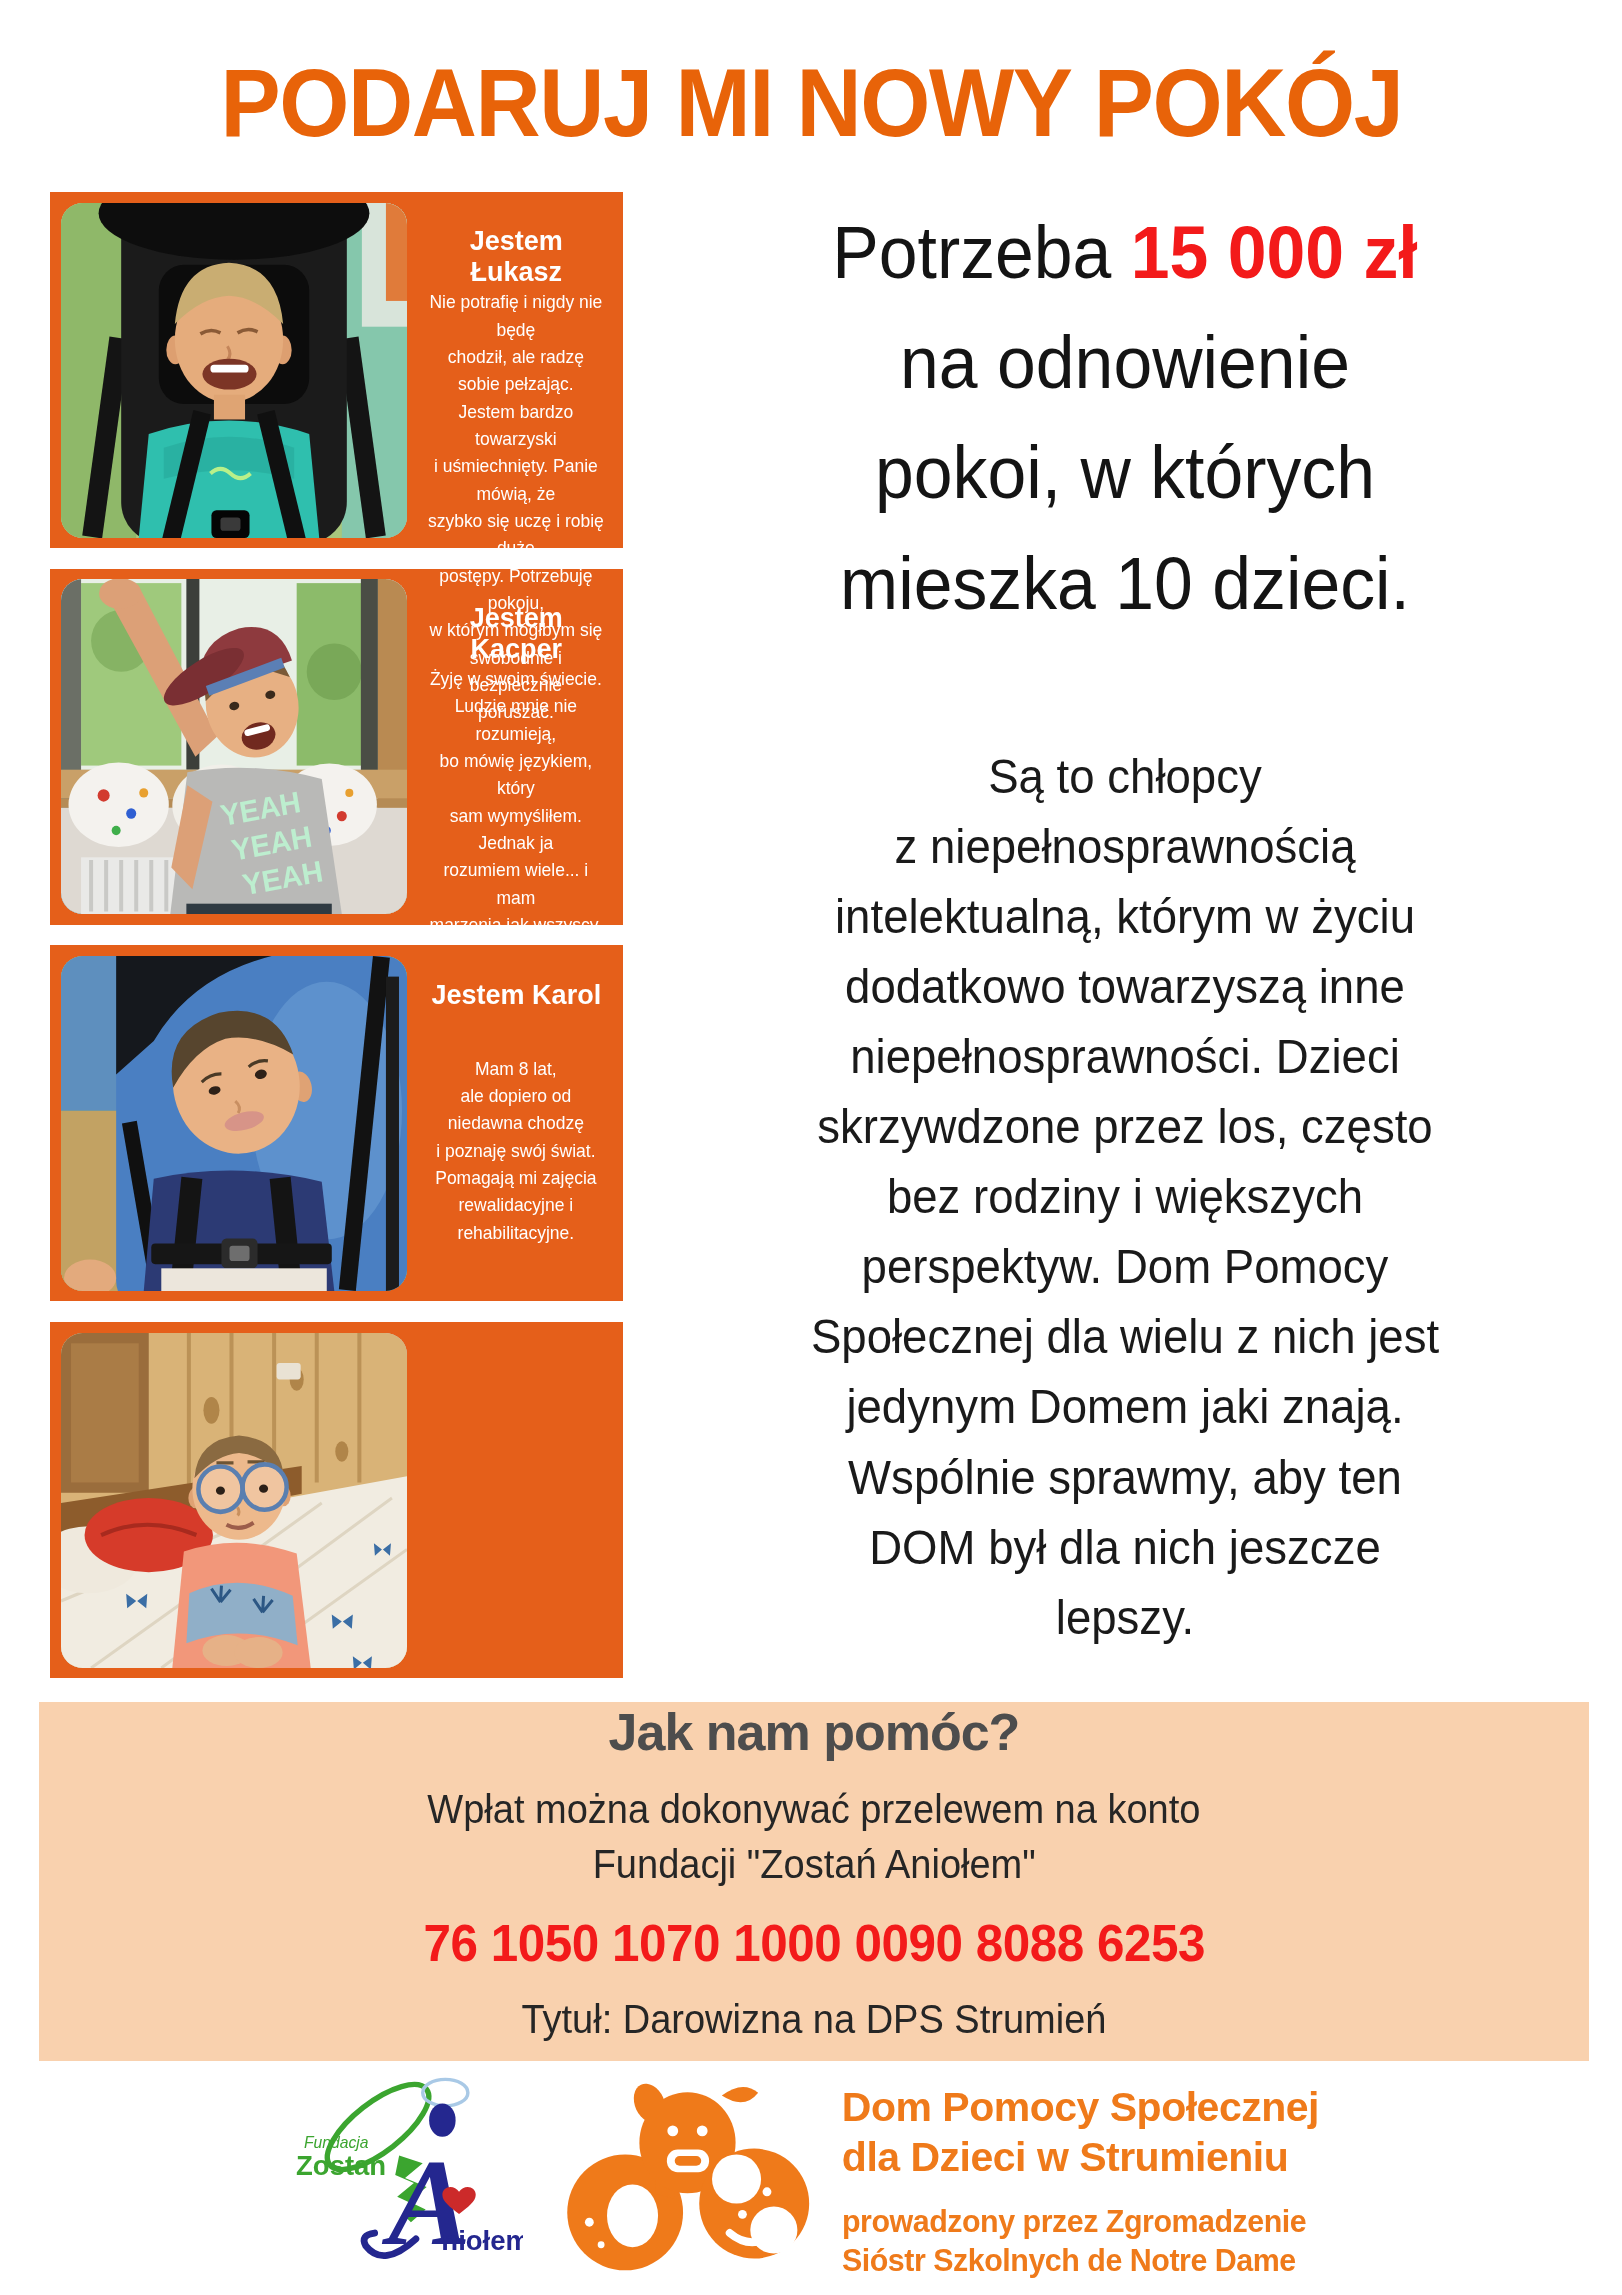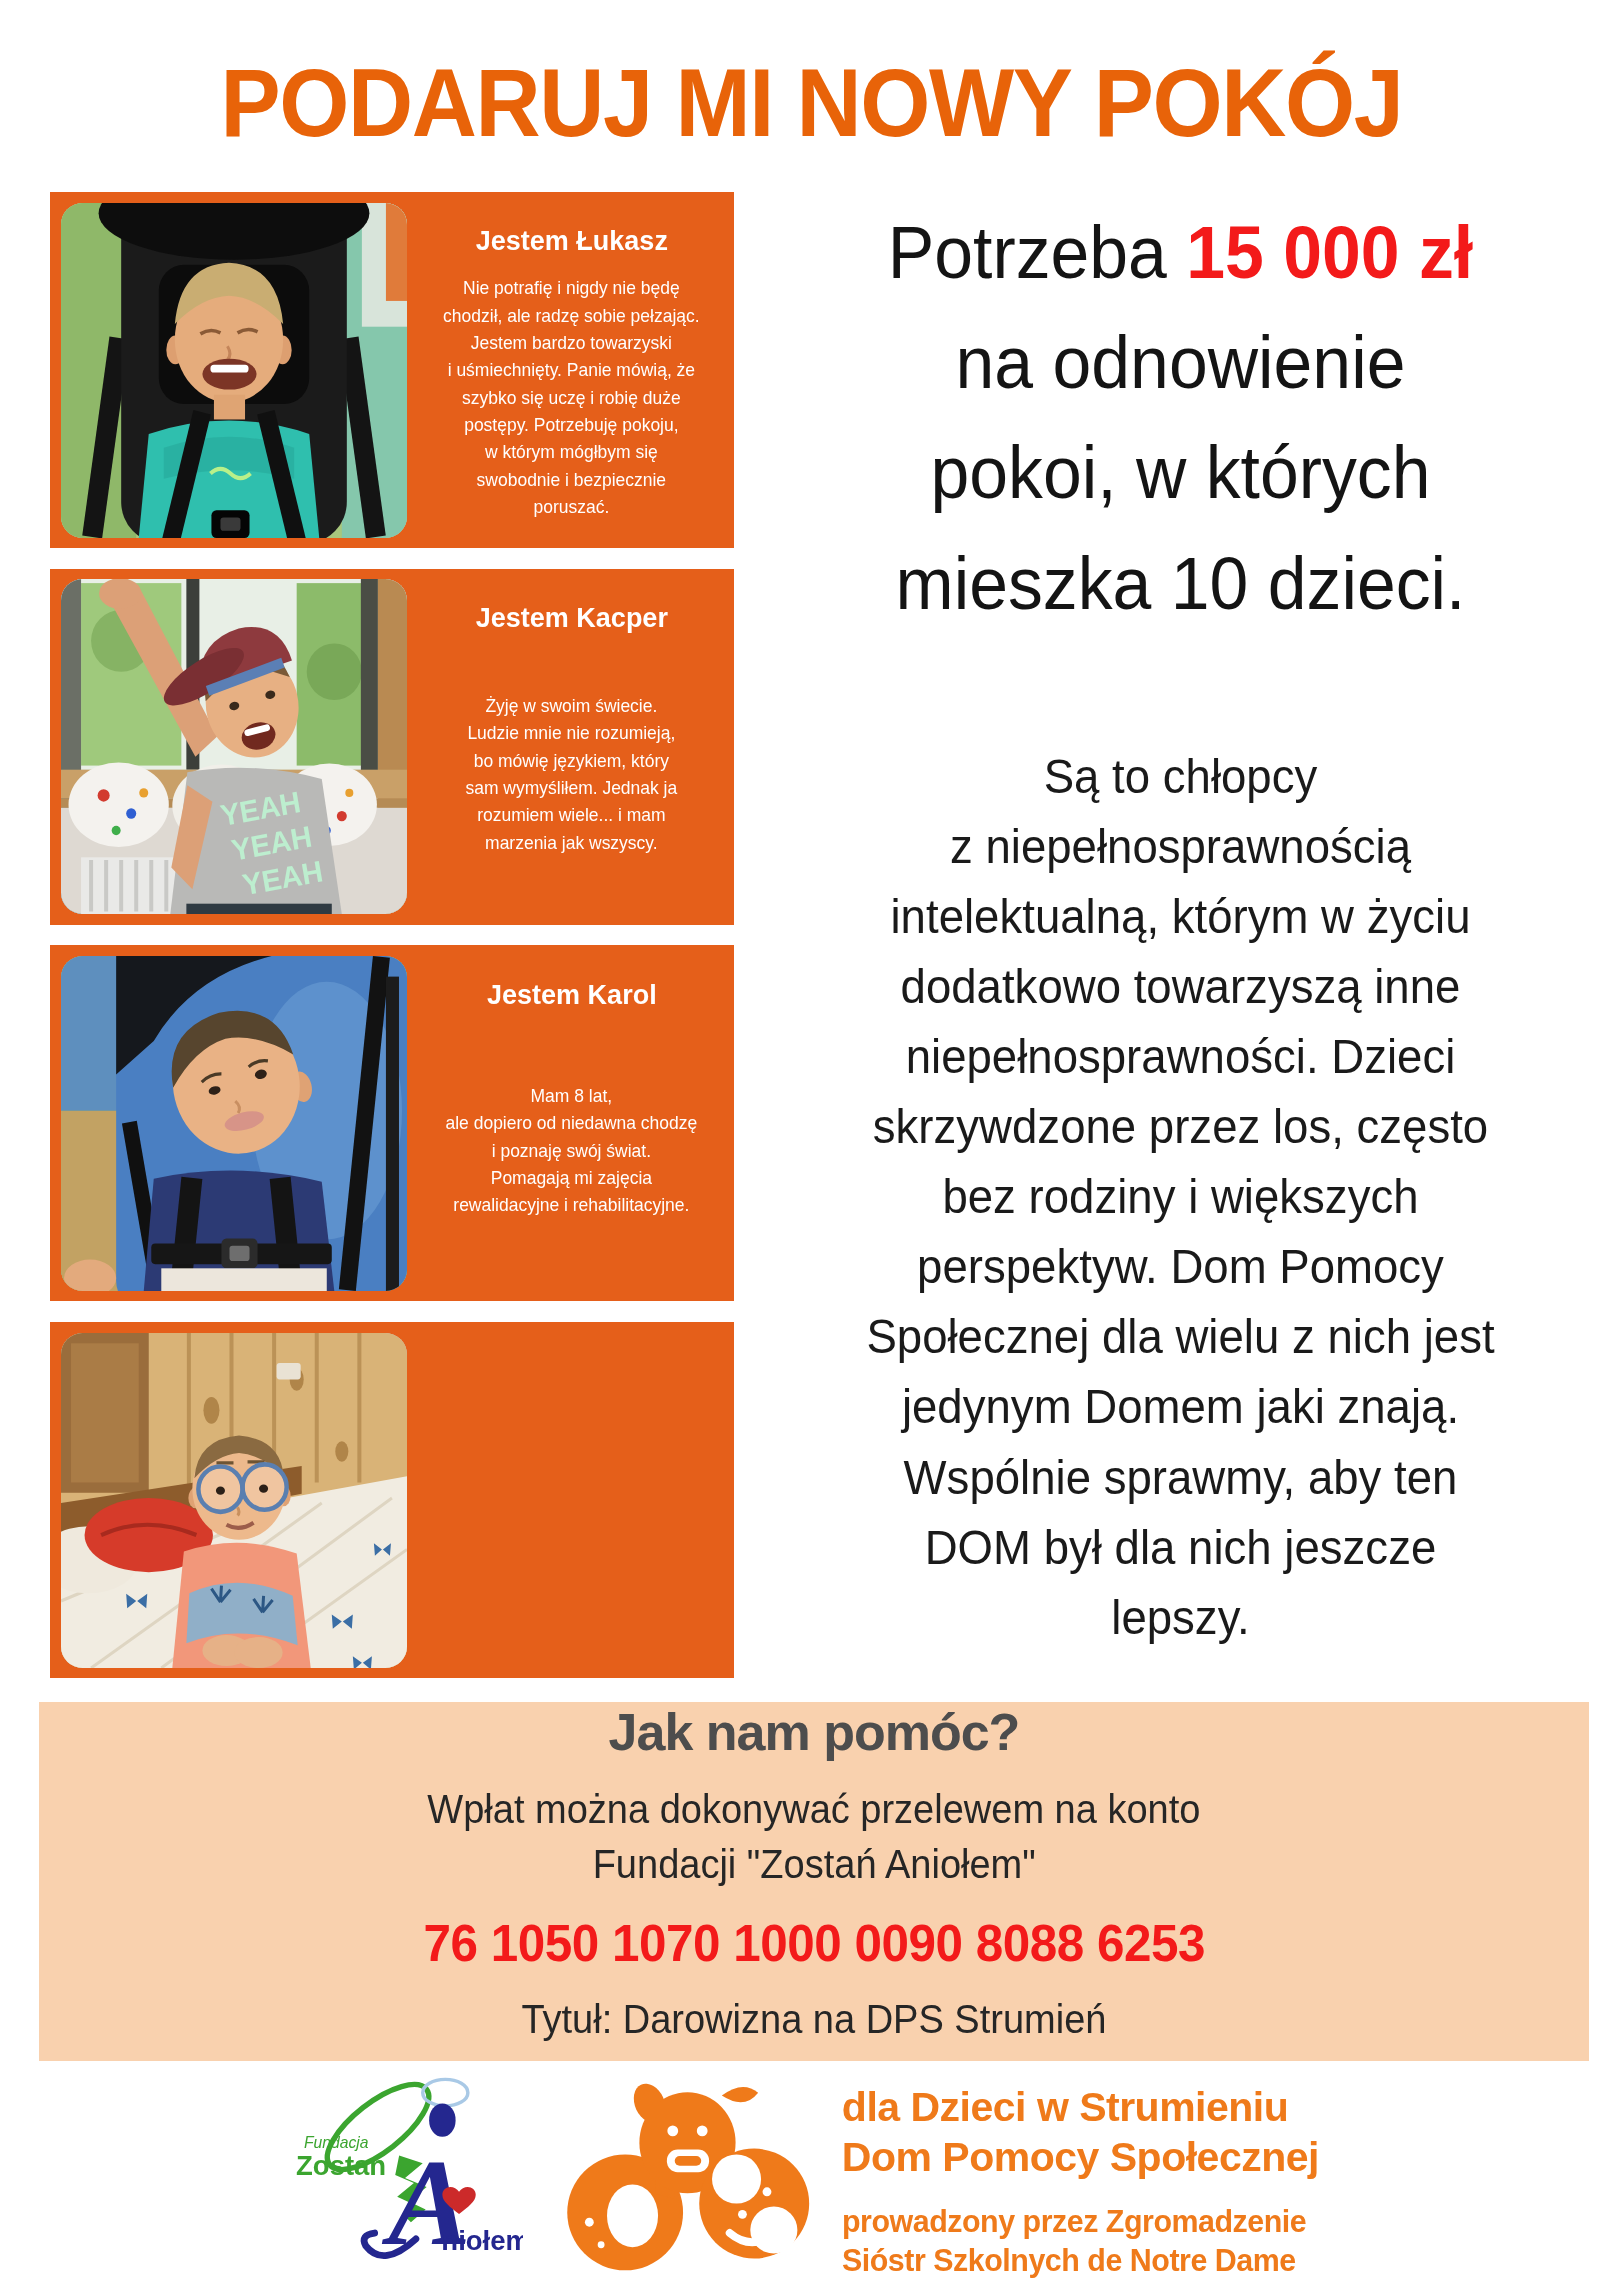--- a/index.html
+++ b/index.html
@@ -9,21 +9,21 @@
   }
   
   .title {
     position:absolute; top:47px; left:0; width:100%;
     text-align:center; font-size:97px; font-weight:800; letter-spacing:-1.5px;
     color:#E86309; margin:0; transform:scaleX(.93); transform-origin:50% 0;
     white-space:nowrap;
   }
   
   .main { position:absolute; top:192px; left:50px; width:1540px; display:flex; }
-  .cards { width:684px; flex:none; display:flex; flex-direction:column; gap:20.6px; }
+  .cards { width:573px; flex:none; display:flex; flex-direction:column; gap:20.6px; }
   .card {
     height:356px; background:#E55F1A; display:flex; gap:13.7px;
     padding:10.8px; box-sizing:border-box;
   }
   .photo {
     width:346px; height:335px; flex:none; border-radius:21.6px; overflow:hidden;
     background:#cccccc;
   }
   .photo svg { width:100%; height:100%; display:block; }
   .card-text {
@@ -363,22 +363,22 @@
         <rect x="220" y="152" width="86" height="46" rx="22" fill="#ffffff"></rect>
         <rect x="236" y="165" width="54" height="20" rx="10" fill="#EF7A1A"></rect>
         <circle cx="398" cy="262" r="112" fill="#EF7A1A"></circle>
         <circle cx="362" cy="212" r="50" fill="#ffffff"></circle>
         <circle cx="438" cy="316" r="48" fill="#ffffff"></circle>
         <circle cx="374" cy="284" r="9" fill="#ffffff"></circle>
         <circle cx="424" cy="238" r="9" fill="#ffffff"></circle>
         <path d="M 348 322 Q 398 364 454 312" stroke="#ffffff" stroke-width="16" fill="none" stroke-linecap="round"></path>
       </svg>
       <div class="dps-text">
+        <div class="dps-big">Dom Pomocy Społecznej</div>
         <div class="dps-big">dla Dzieci w Strumieniu</div>
-        <div class="dps-big">Dom Pomocy Społecznej</div>
         <div class="dps-gap"></div>
         <div class="dps-small">prowadzony przez Zgromadzenie</div>
         <div class="dps-small">Sióstr Szkolnych de Notre Dame</div>
       </div>
     </div>
 
   </footer>
 
 </div>
 

